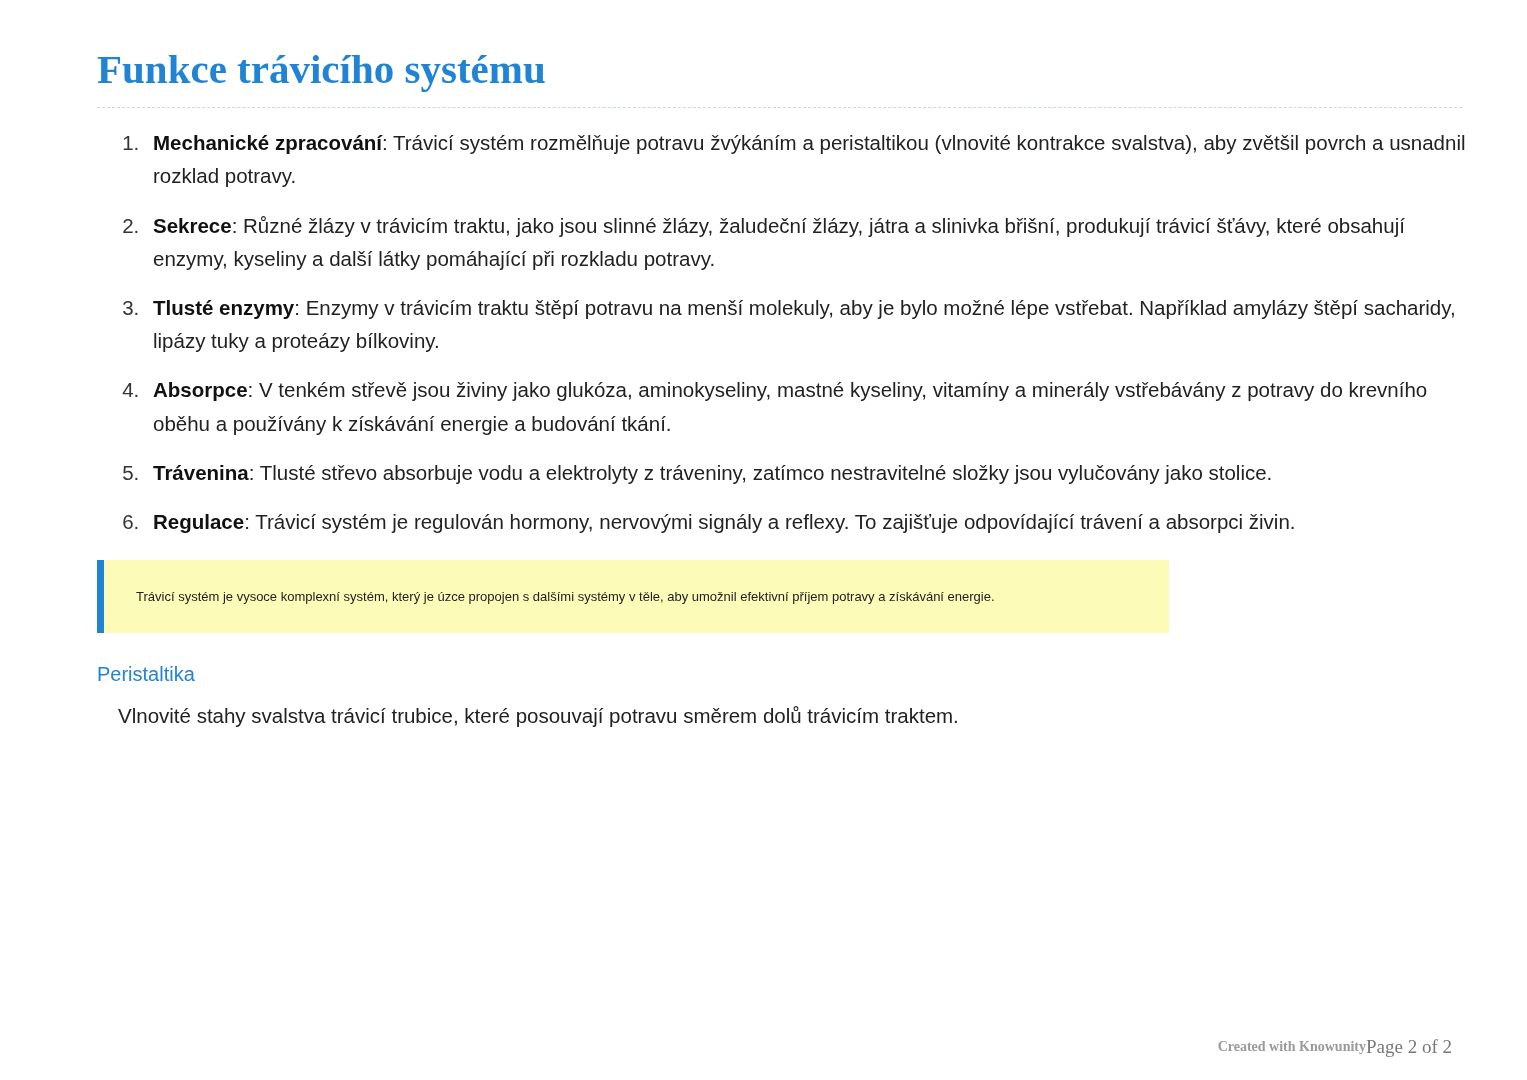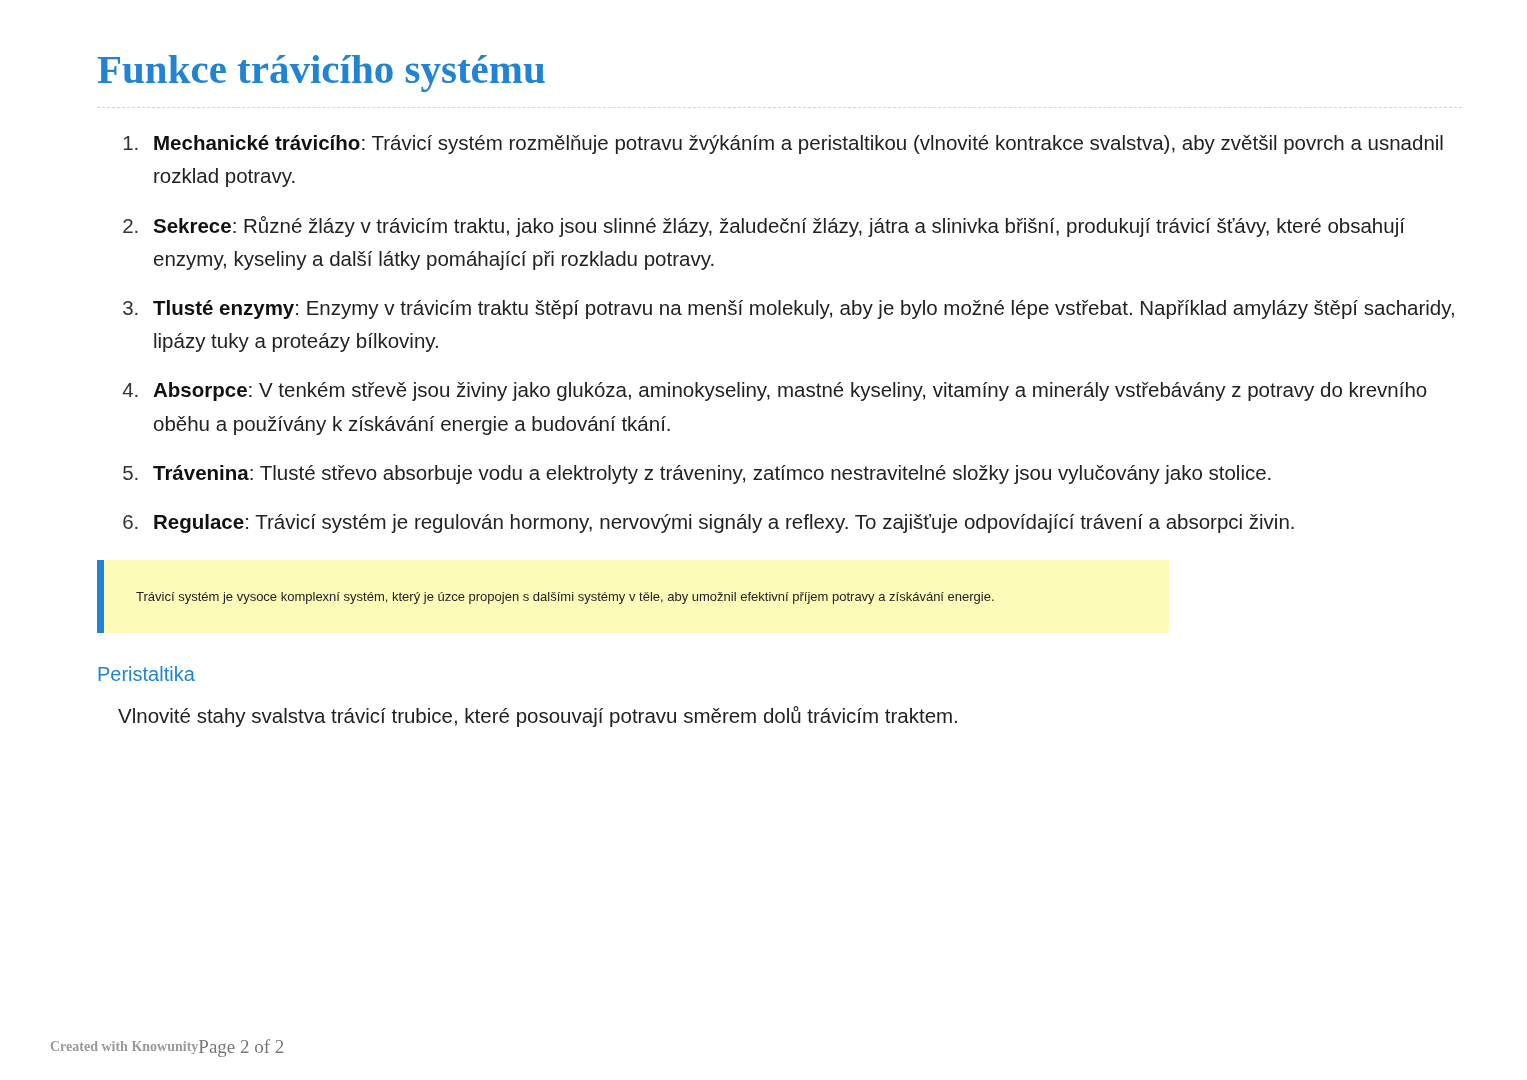--- a/index.html
+++ b/index.html
@@ -83,21 +83,21 @@
     color: #222222;
   }
   .footer {
     position: absolute;
     left: 0;
     bottom: 22px;
     width: 1527px;
     box-sizing: border-box;
     padding: 0 75px 0 50px;
     display: flex;
-    justify-content: flex-start;
+    justify-content: flex-end;
     align-items: center;
   }
   .footer-left {
     font-family: "Liberation Serif", serif;
     font-weight: bold;
     font-size: 14px;
     color: #9a9a9a;
   }
   .footer-right {
     font-family: "Liberation Serif", serif;
@@ -108,21 +108,21 @@
 </head>
 <body>
 
 <div class="page">
 
   <h1 class="doc-title">Funkce trávicího systému</h1>
   <hr class="title-rule">
 
   <ol class="main-list">
     <li>
-      <span class="lead">Mechanické trávicího</span><span>: Trávicí systém rozmělňuje potravu žvýkáním a peristaltikou (vlnovité kontrakce svalstva), aby zvětšil povrch a usnadnil rozklad potravy.</span>
+      <span class="lead">Mechanické zpracování</span><span>: Trávicí systém rozmělňuje potravu žvýkáním a peristaltikou (vlnovité kontrakce svalstva), aby zvětšil povrch a usnadnil rozklad potravy.</span>
     </li>
     <li>
       <span class="lead">Sekrece</span><span>: Různé žlázy v trávicím traktu, jako jsou slinné žlázy, žaludeční žlázy, játra a slinivka břišní, produkují trávicí šťávy, které obsahují enzymy, kyseliny a další látky pomáhající při rozkladu potravy.</span>
     </li>
     <li>
       <span class="lead">Tlusté enzymy</span><span>: Enzymy v trávicím traktu štěpí potravu na menší molekuly, aby je bylo možné lépe vstřebat. Například amylázy štěpí sacharidy, lipázy tuky a proteázy bílkoviny.</span>
     </li>
     <li>
       <span class="lead">Absorpce</span><span>: V tenkém střevě jsou živiny jako glukóza, aminokyseliny, mastné kyseliny, vitamíny a minerály vstřebávány z potravy do krevního oběhu a používány k získávání energie a budování tkání.</span>
     </li>

